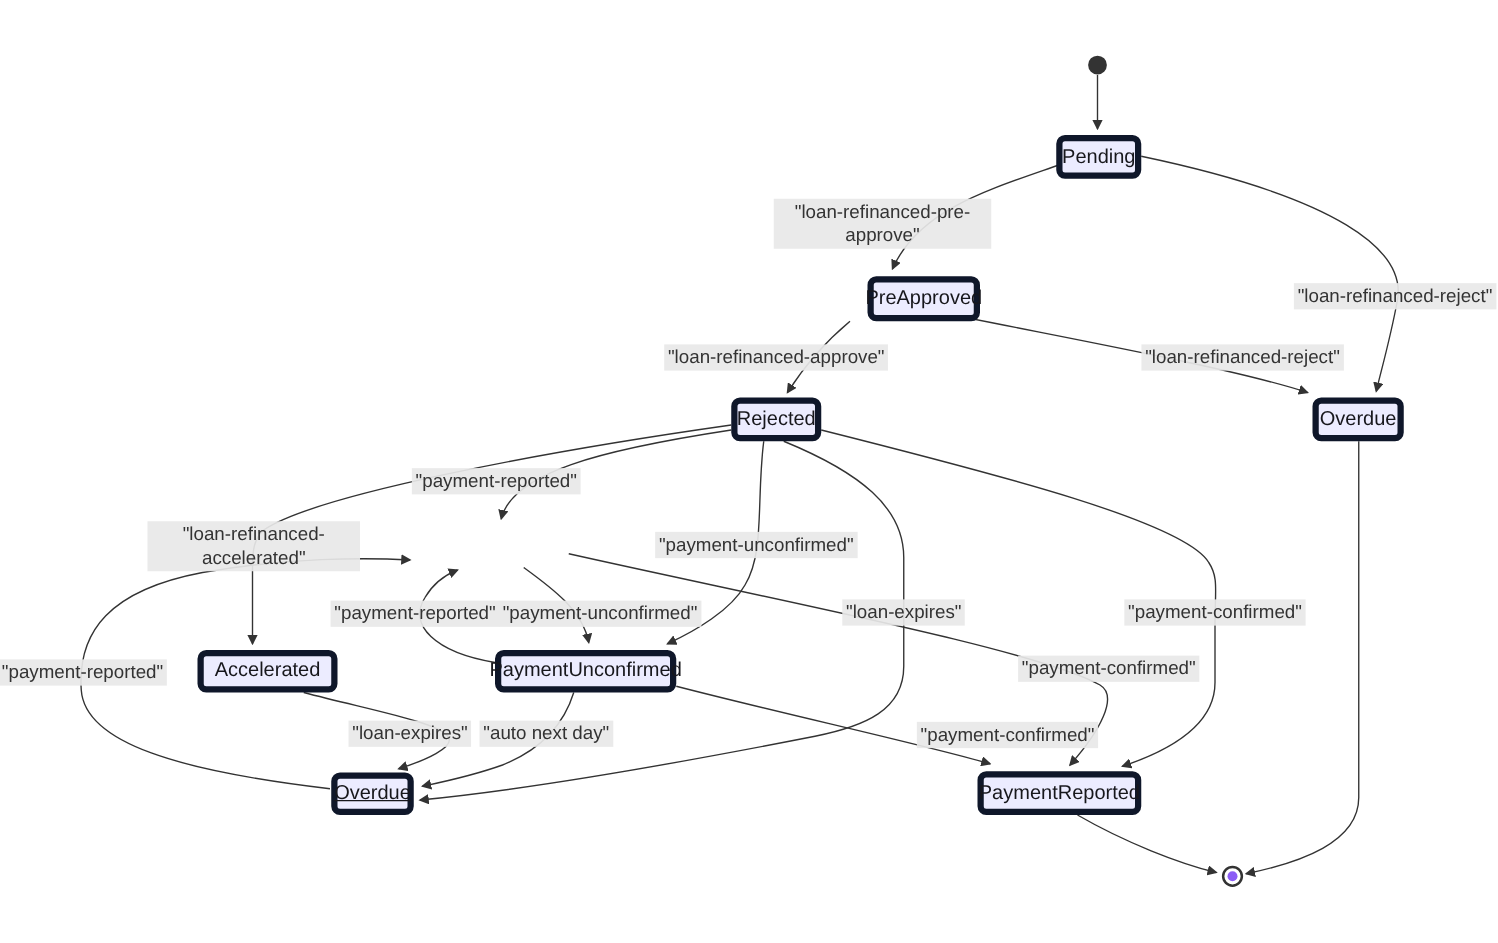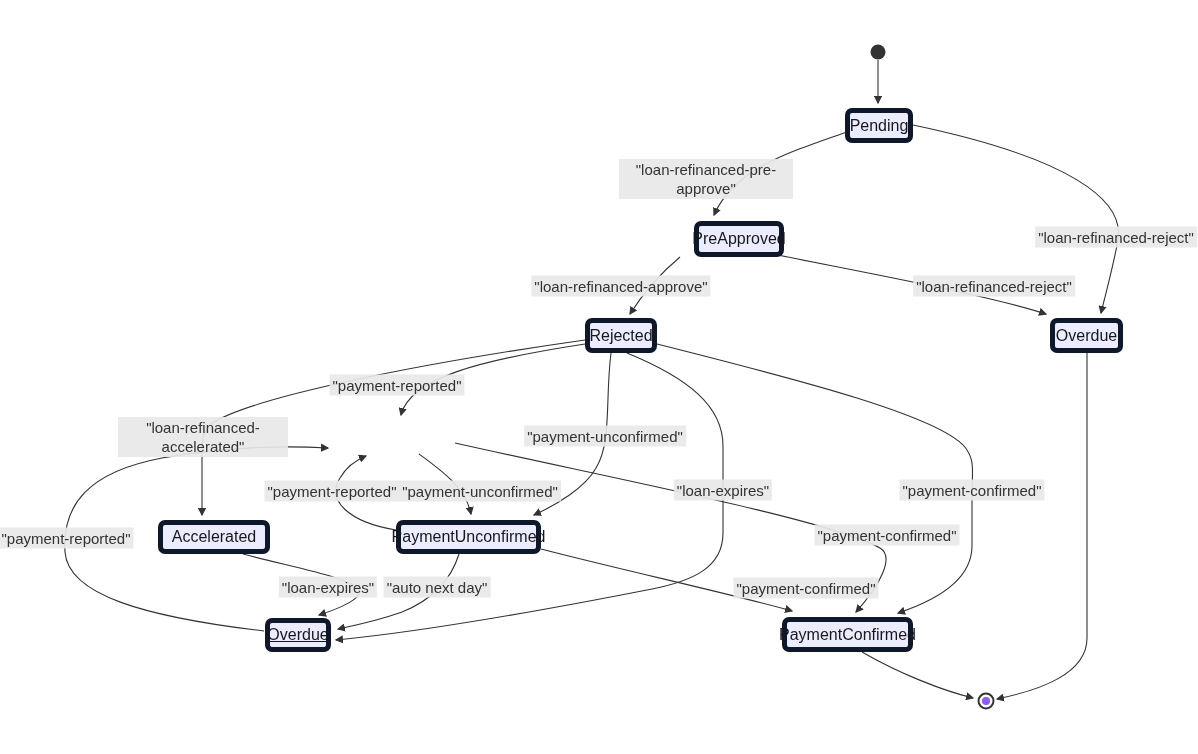--- a/index.html
+++ b/index.html
@@ -75,21 +75,21 @@
     <path class="edge" marker-end="url(#arrow)" d="M862,652 C900,674 944,691 973,698"></path>
   </svg>
 
   <div class="state-node" style="left:845px;top:108px;width:68px;height:35px;">Pending</div>
   <div class="state-node" style="left:694px;top:221px;width:90px;height:36px;">PreApproved</div>
   <div class="state-node" style="left:585px;top:318px;width:72px;height:35px;">Rejected</div>
   <div class="state-node" style="left:1050px;top:318px;width:73px;height:35px;">Overdue</div>
   <div class="state-node" style="left:158px;top:520px;width:112px;height:34px;">Accelerated</div>
   <div class="state-node" style="left:396px;top:520px;width:145px;height:34px;">PaymentUnconfirmed</div>
   <div class="state-node" style="left:265px;top:618px;width:66px;height:34px;text-decoration:underline;">Overdue</div>
-  <div class="state-node" style="left:782px;top:617px;width:131px;height:35px;">PaymentConfirmed</div>
+  <div class="state-node" style="left:782px;top:617px;width:131px;height:35px;">PaymentReported</div>
 
   <div class="edge-label wrap" style="left:706px;top:179px;width:168px;">"loan-refinanced-pre-approve"</div>
   <div class="edge-label" style="left:1116px;top:237px;">"loan-refinanced-reject"</div>
   <div class="edge-label" style="left:621px;top:286px;">"loan-refinanced-approve"</div>
   <div class="edge-label" style="left:994px;top:286px;">"loan-refinanced-reject"</div>
   <div class="edge-label" style="left:397px;top:385px;">"payment-reported"</div>
   <div class="edge-label" style="left:605px;top:436px;">"payment-unconfirmed"</div>
   <div class="edge-label wrap" style="left:203px;top:437px;width:164px;">"loan-refinanced-accelerated"</div>
   <div class="edge-label" style="left:723px;top:490px;">"loan-expires"</div>
   <div class="edge-label" style="left:972px;top:490px;">"payment-confirmed"</div>

